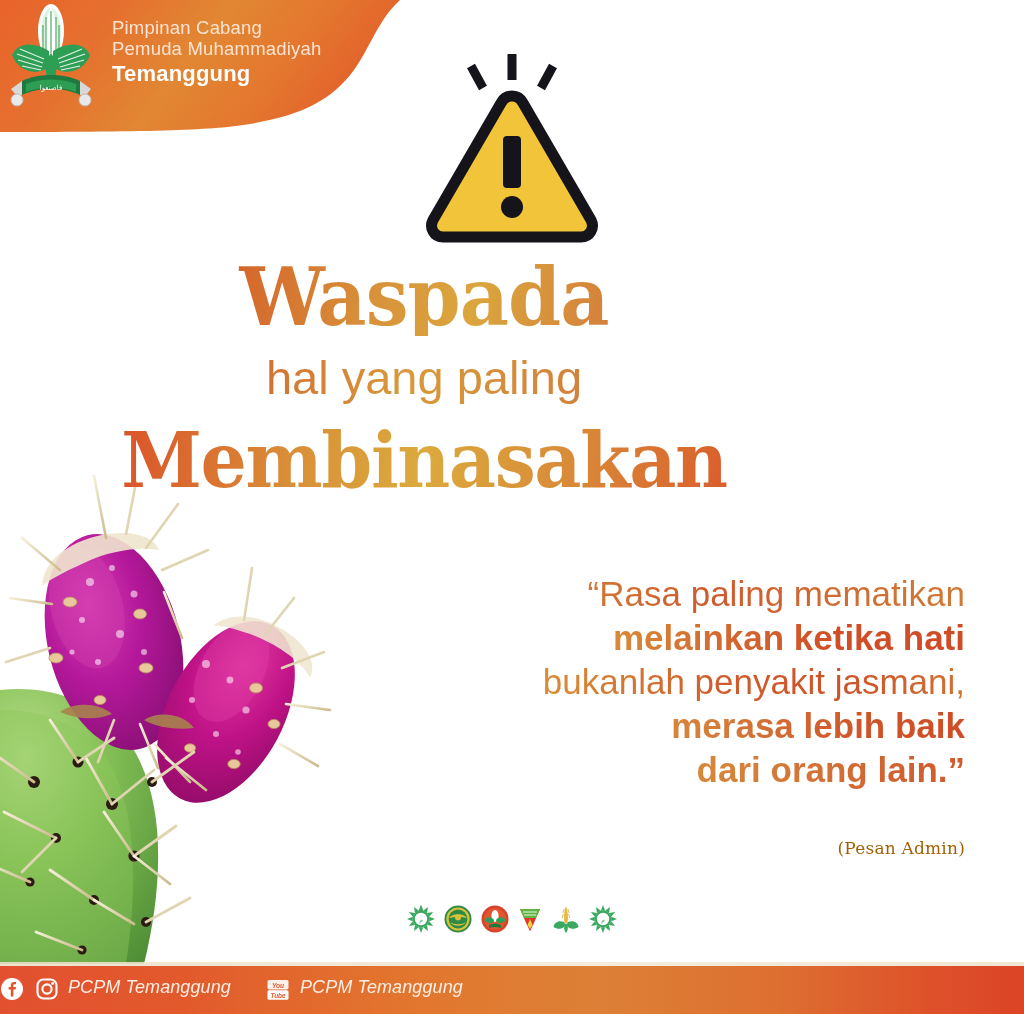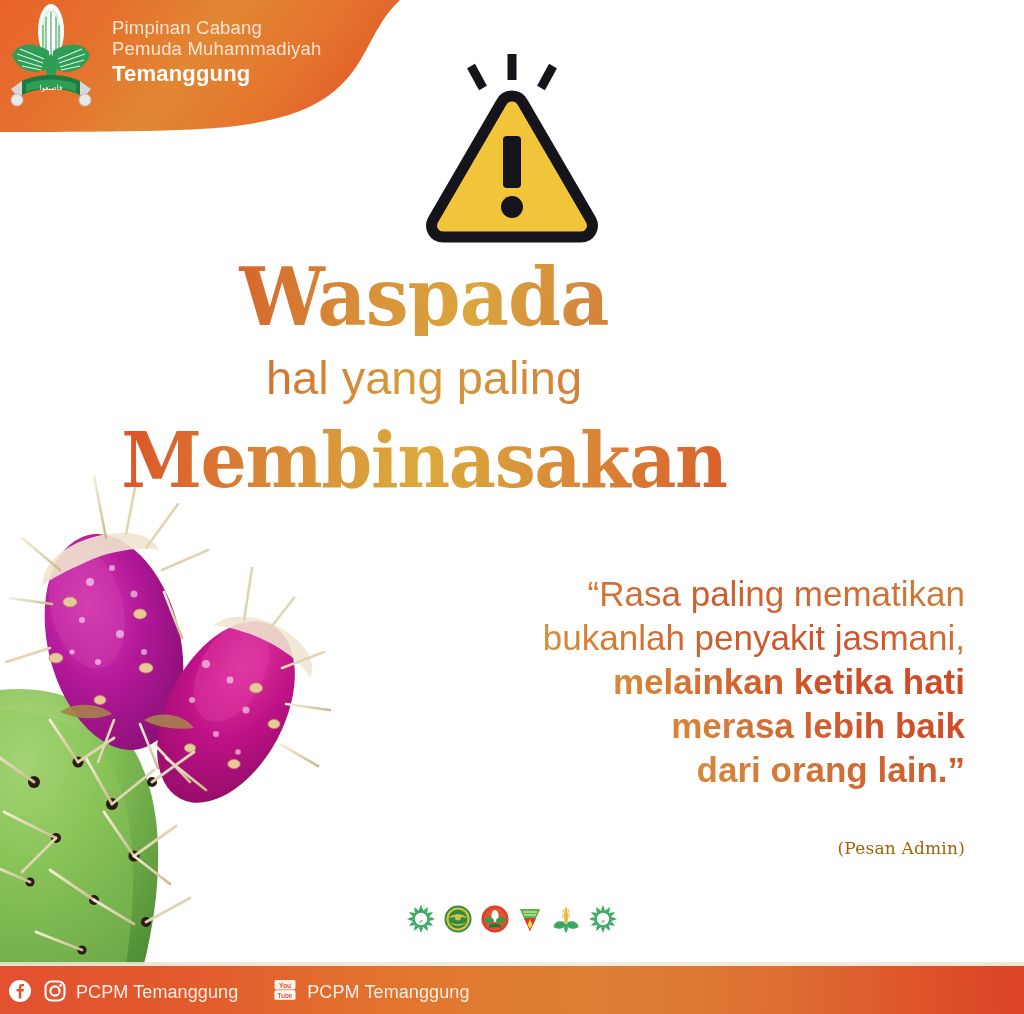--- a/index.html
+++ b/index.html
@@ -181,24 +181,25 @@
     position:absolute;
     left:0; bottom:0;
     width:1024px; height:48px;
     z-index:8;
     background:linear-gradient(90deg,#e25030 0%,#e25a2c 18%,#e2762e 40%,#dd8036 58%,#dd6f31 76%,#de4f2a 92%,#dc4426 100%);
     display:flex;
     align-items:center;
   }
   .footer-left{
     display:flex;
-    align-items:flex-end;
-    padding-left:8px;
+    align-items:flex-start;
+    padding-left:0;
     gap:0px;
     flex:0 0 auto;
+    font-style:italic;
   }
   .fi{ display:flex; align-items:center; }
   .social-label{
     color:#ffeee4;
     font-size:18px;
     font-weight:400;
     margin-left:9px;
     white-space:nowrap;
     letter-spacing:.1px;
   }
@@ -435,22 +436,22 @@
 
       <g fill="#a8824e" opacity=".9">
         <path d="M150 268 C166 258 190 262 200 276 C184 278 164 276 150 268 Z"></path>
         <path d="M118 262 C104 250 80 250 66 260 C84 268 104 268 118 262 Z"></path>
       </g>
     </svg>
   </div>
 
   <div class="quote">
     <span class="q-line q-reg  q-l1">“Rasa paling mematikan</span>
+    <span class="q-line q-bold q-l3">melainkan ketika hati</span>
     <span class="q-line q-reg  q-l2">bukanlah penyakit jasmani,</span>
-    <span class="q-line q-bold q-l3">melainkan ketika hati</span>
     <span class="q-line q-bold q-l4">merasa lebih baik</span>
     <span class="q-line q-bold q-l5">dari orang lain.”</span>
   </div>
   <div class="quote-attr">(Pesan Admin)</div>
 
   <div class="org-strip">
 
     <span>
       <svg width="30" height="30" viewBox="0 0 30 30">
         <g fill="#3aa860">

